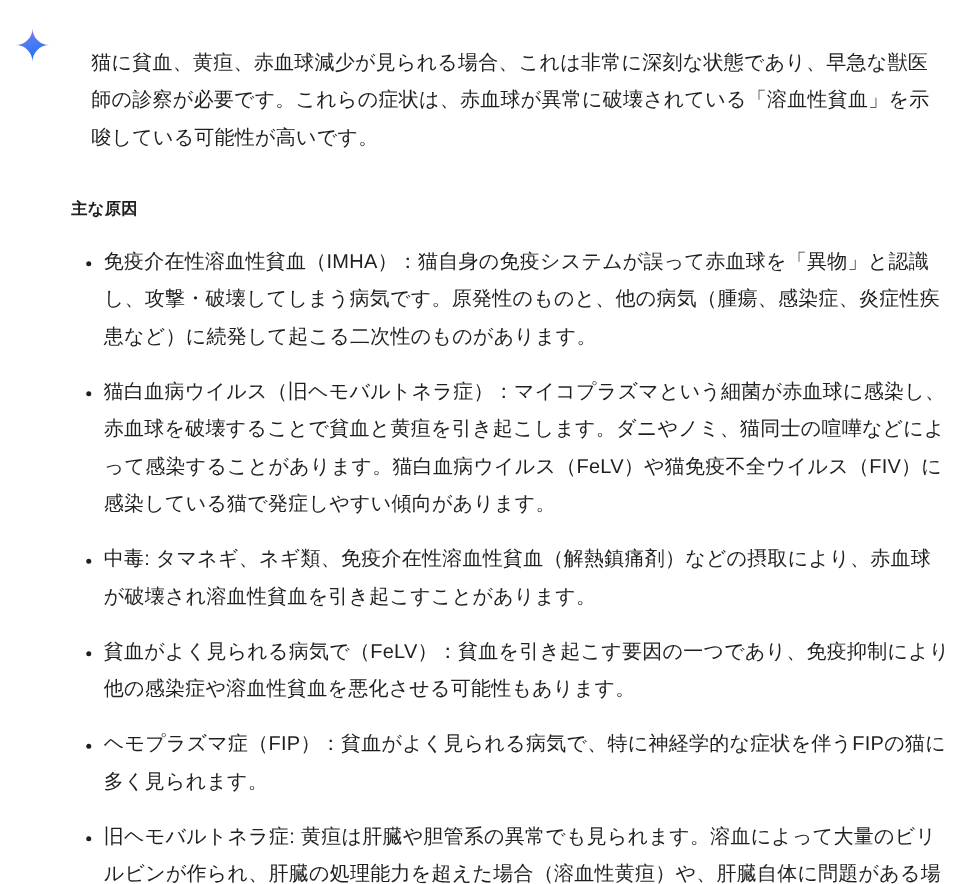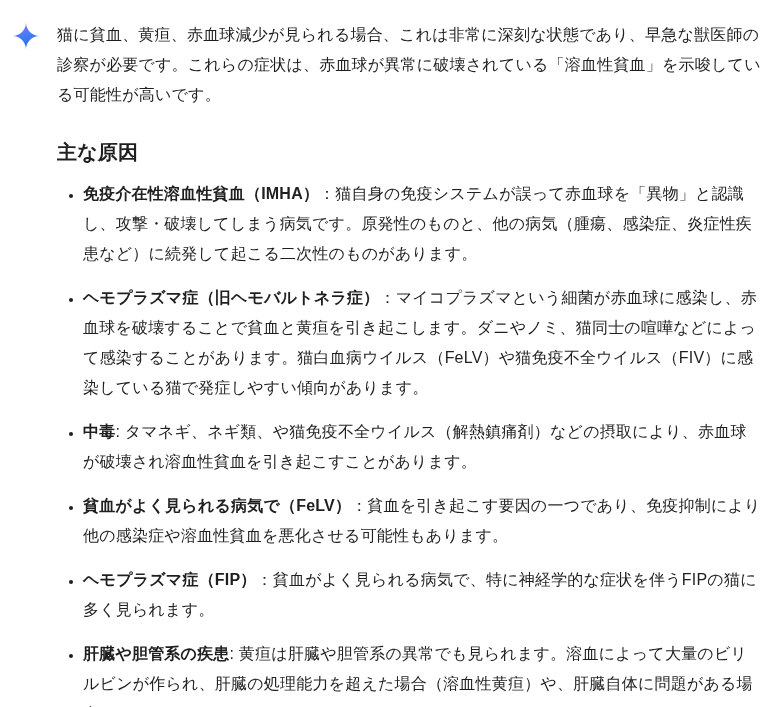--- a/index.html
+++ b/index.html
@@ -31,45 +31,46 @@
     width: 28px;
     height: 28px;
   }
   .content {
     flex: 1 1 auto;
     font-size: 16px;
     line-height: 30px;
     letter-spacing: 0.2px;
   }
   .content p {
-    margin: 0;
+    margin: 16px;
   }
   .para-2 {
     margin-top: 16px !important;
   }
   .causes-heading {
     font-weight: 700;
     margin: 27px 0 12px 0;
-    font-size: 20px;
+    font-size: 13px;
+    font-family: Liberation Mono, monospace;
   }
   ul.causes {
     margin: 0;
     padding: 0 0 0 26px;
     list-style: disc outside;
   }
   ul.causes li {
     margin: 0 0 14px 0;
     padding-left: 0;
   }
   ul.causes li::marker {
     font-size: 12px;
     color: #1f1f1f;
   }
   .term {
-    font-weight: 700;
+    font-weight: 400;
   }
 </style>
 </head>
 <body>
 
 <div class="response">
   <div class="icon-wrap">
     <svg viewBox="0 0 48 48" xmlns="http://www.w3.org/2000/svg" aria-hidden="true">
       <defs>
         <linearGradient id="sparkGrad" x1="30%" y1="0%" x2="60%" y2="100%">
@@ -79,20 +80,20 @@
         </linearGradient>
       </defs>
       <path fill="url(#sparkGrad)" d="M24 1C24 13.7 13.7 24 1 24c12.7 0 23 10.3 23 23 0-12.7 10.3-23 23-23C34.3 24 24 13.7 24 1z"></path>
     </svg>
   </div>
   <div class="content">
     <p>猫に貧血、黄疸、赤血球減少が見られる場合、これは非常に深刻な状態であり、早急な獣医師の診察が必要です。これらの症状は、赤血球が異常に破壊されている「溶血性貧血」を示唆している可能性が高いです。</p>
     <div class="causes-heading">主な原因</div>
     <ul class="causes" id="causes-list">
         <li><span class="term">免疫介在性溶血性貧血（IMHA）</span><span>：猫自身の免疫システムが誤って赤血球を「異物」と認識し、攻撃・破壊してしまう病気です。原発性のものと、他の病気（腫瘍、感染症、炎症性疾患など）に続発して起こる二次性のものがあります。</span></li>
-        <li><span class="term">ヘモプラズマ症（旧ヘモバルトネラ症）</span><span>：マイコプラズマという細菌が赤血球に感染し、赤血球を破壊することで貧血と黄疸を引き起こします。ダニやノミ、猫同士の喧嘩などによって感染することがあります。猫白血病ウイルス（FeLV）や猫免疫不全ウイルス（FIV）に感染している猫で発症しやすい傾向があります。</span></li>
-        <li><span class="term">中毒</span><span>: タマネギ、ネギ類、や猫免疫不全ウイルス（解熱鎮痛剤）などの摂取により、赤血球が破壊され溶血性貧血を引き起こすことがあります。</span></li>
+        <li><span class="term">猫白血病ウイルス（旧ヘモバルトネラ症）</span><span>：マイコプラズマという細菌が赤血球に感染し、赤血球を破壊することで貧血と黄疸を引き起こします。ダニやノミ、猫同士の喧嘩などによって感染することがあります。猫白血病ウイルス（FeLV）や猫免疫不全ウイルス（FIV）に感染している猫で発症しやすい傾向があります。</span></li>
+        <li><span class="term">中毒</span><span>: タマネギ、ネギ類、免疫介在性溶血性貧血（解熱鎮痛剤）などの摂取により、赤血球が破壊され溶血性貧血を引き起こすことがあります。</span></li>
         <li><span class="term">貧血がよく見られる病気で（FeLV）</span><span>：貧血を引き起こす要因の一つであり、免疫抑制により他の感染症や溶血性貧血を悪化させる可能性もあります。</span></li>
         <li><span class="term">ヘモプラズマ症（FIP）</span><span>：貧血がよく見られる病気で、特に神経学的な症状を伴うFIPの猫に多く見られます。</span></li>
-        <li><span class="term">肝臓や胆管系の疾患</span><span>: 黄疸は肝臓や胆管系の異常でも見られます。溶血によって大量のビリルビンが作られ、肝臓の処理能力を超えた場合（溶血性黄疸）や、肝臓自体に問題がある場合</span></li>
+        <li><span class="term">旧ヘモバルトネラ症</span><span>: 黄疸は肝臓や胆管系の異常でも見られます。溶血によって大量のビリルビンが作られ、肝臓の処理能力を超えた場合（溶血性黄疸）や、肝臓自体に問題がある場合</span></li>
       </ul>
   </div>
 </div>
 
 </body></html>

